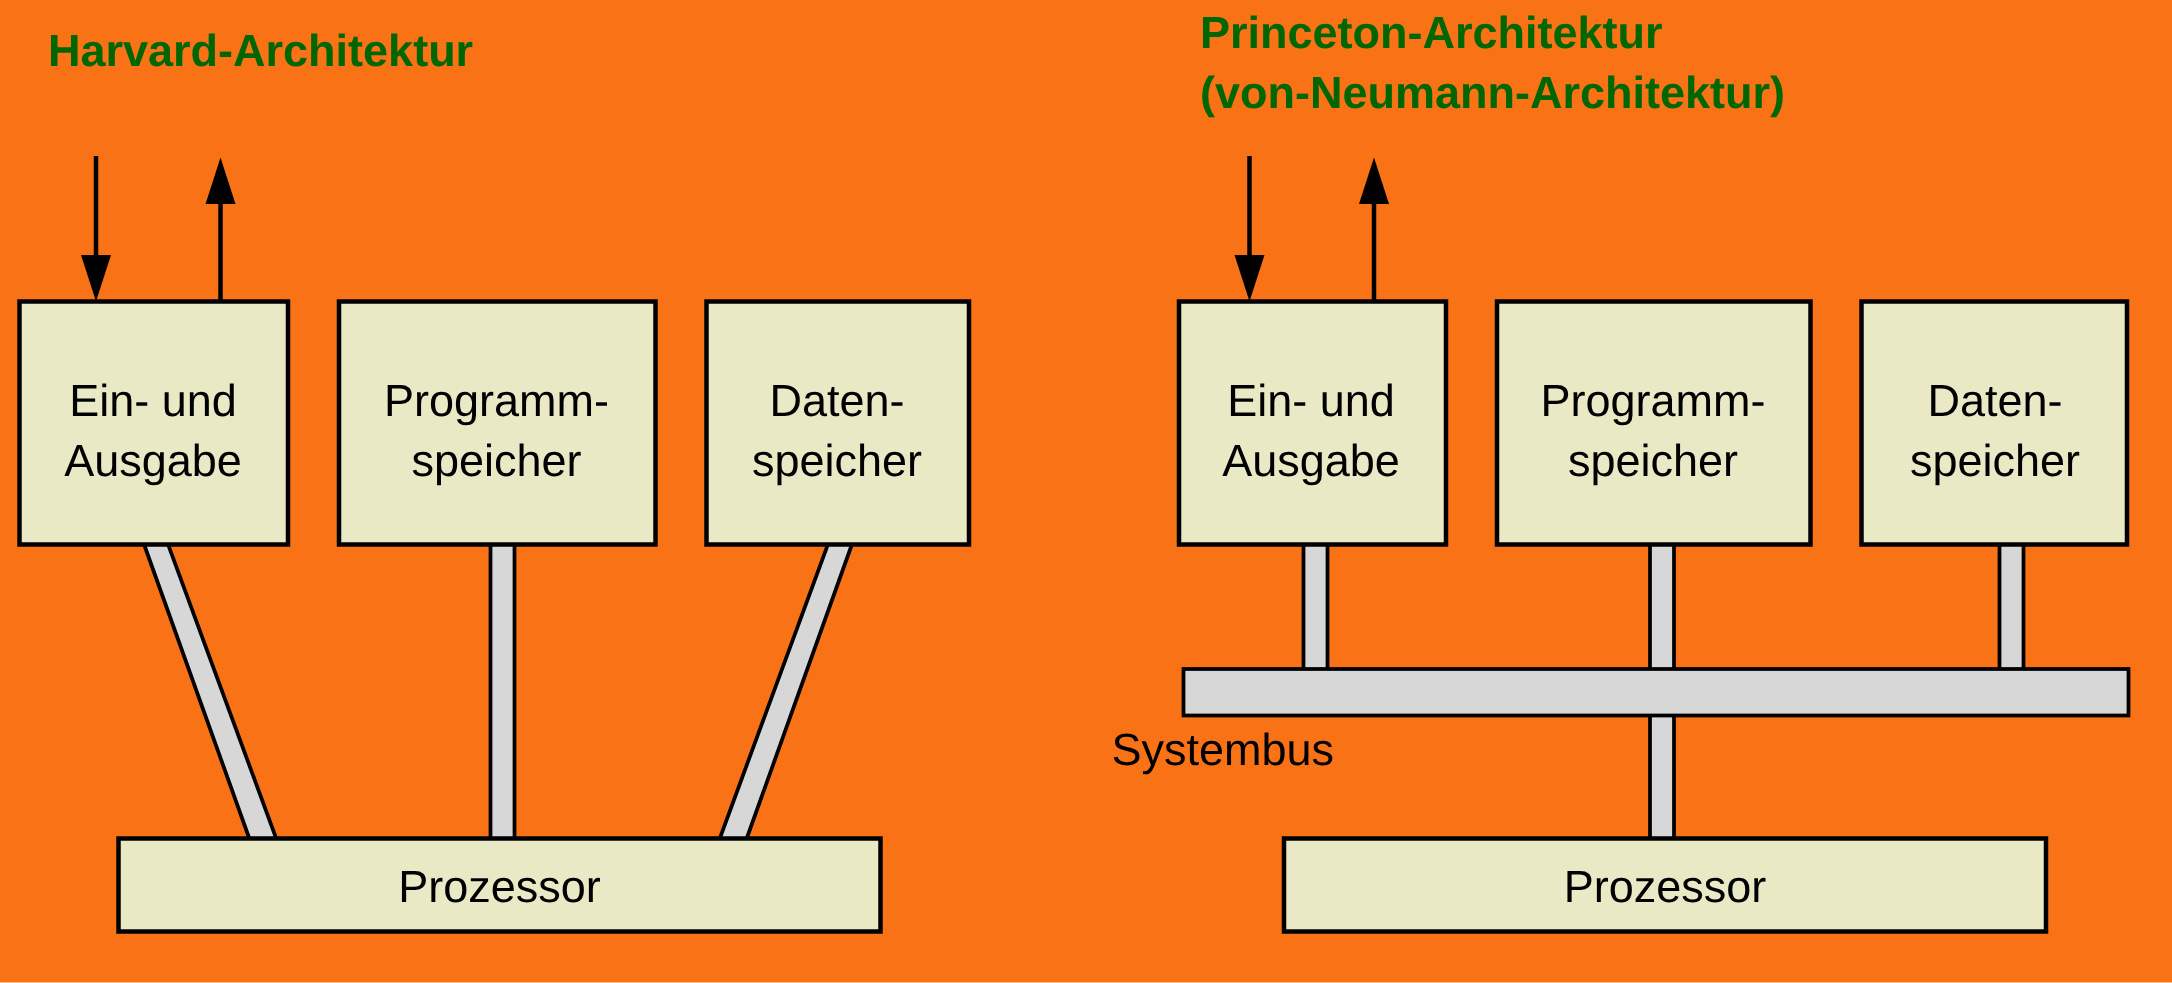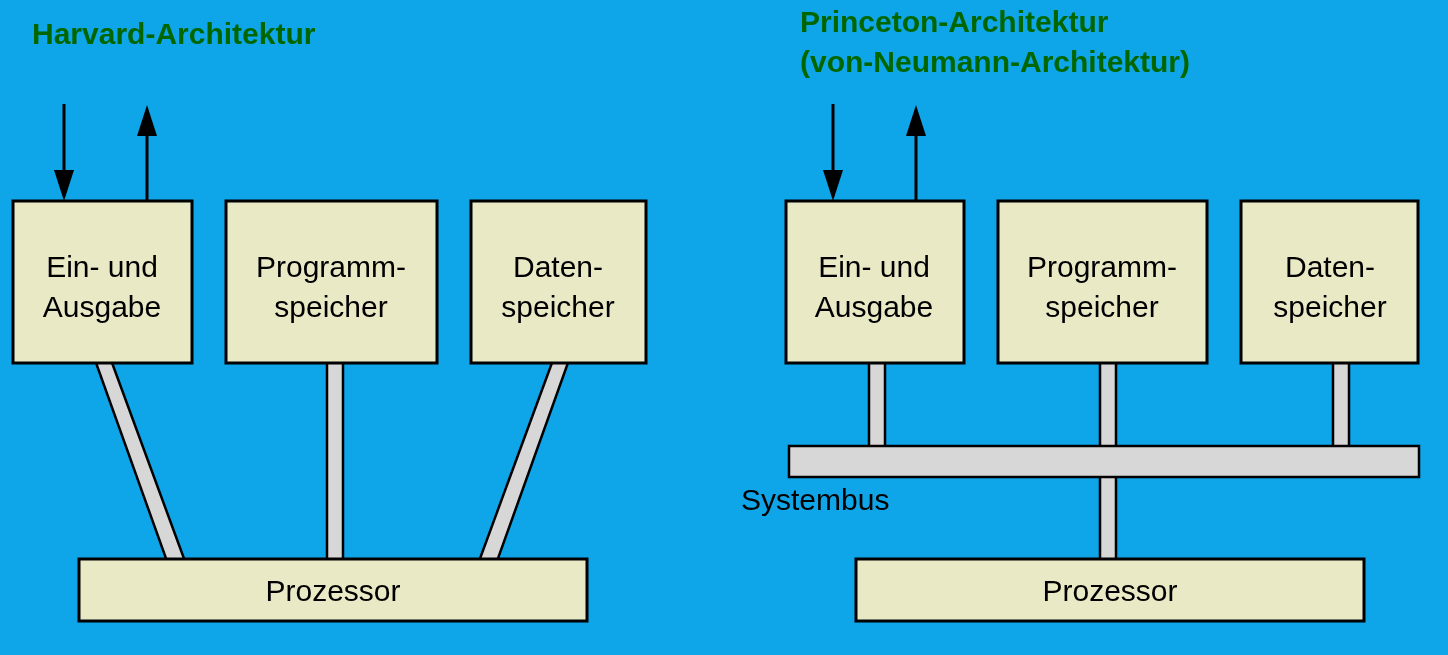--- a/index.html
+++ b/index.html
@@ -4,21 +4,21 @@
 <style>
   html, body {
     margin: 0;
     padding: 0;
     background: #ffffff;
   }
   #stage {
     position: relative;
     width: 1448px;
     height: 655px;
-    background: #0ea5e9;
+    background: #f97316;
     overflow: hidden;
     font-family: "Liberation Sans", sans-serif;
   }
   svg#diagram {
     position: absolute;
     left: 0;
     top: 0;
     width: 1448px;
     height: 655px;
     display: block;

